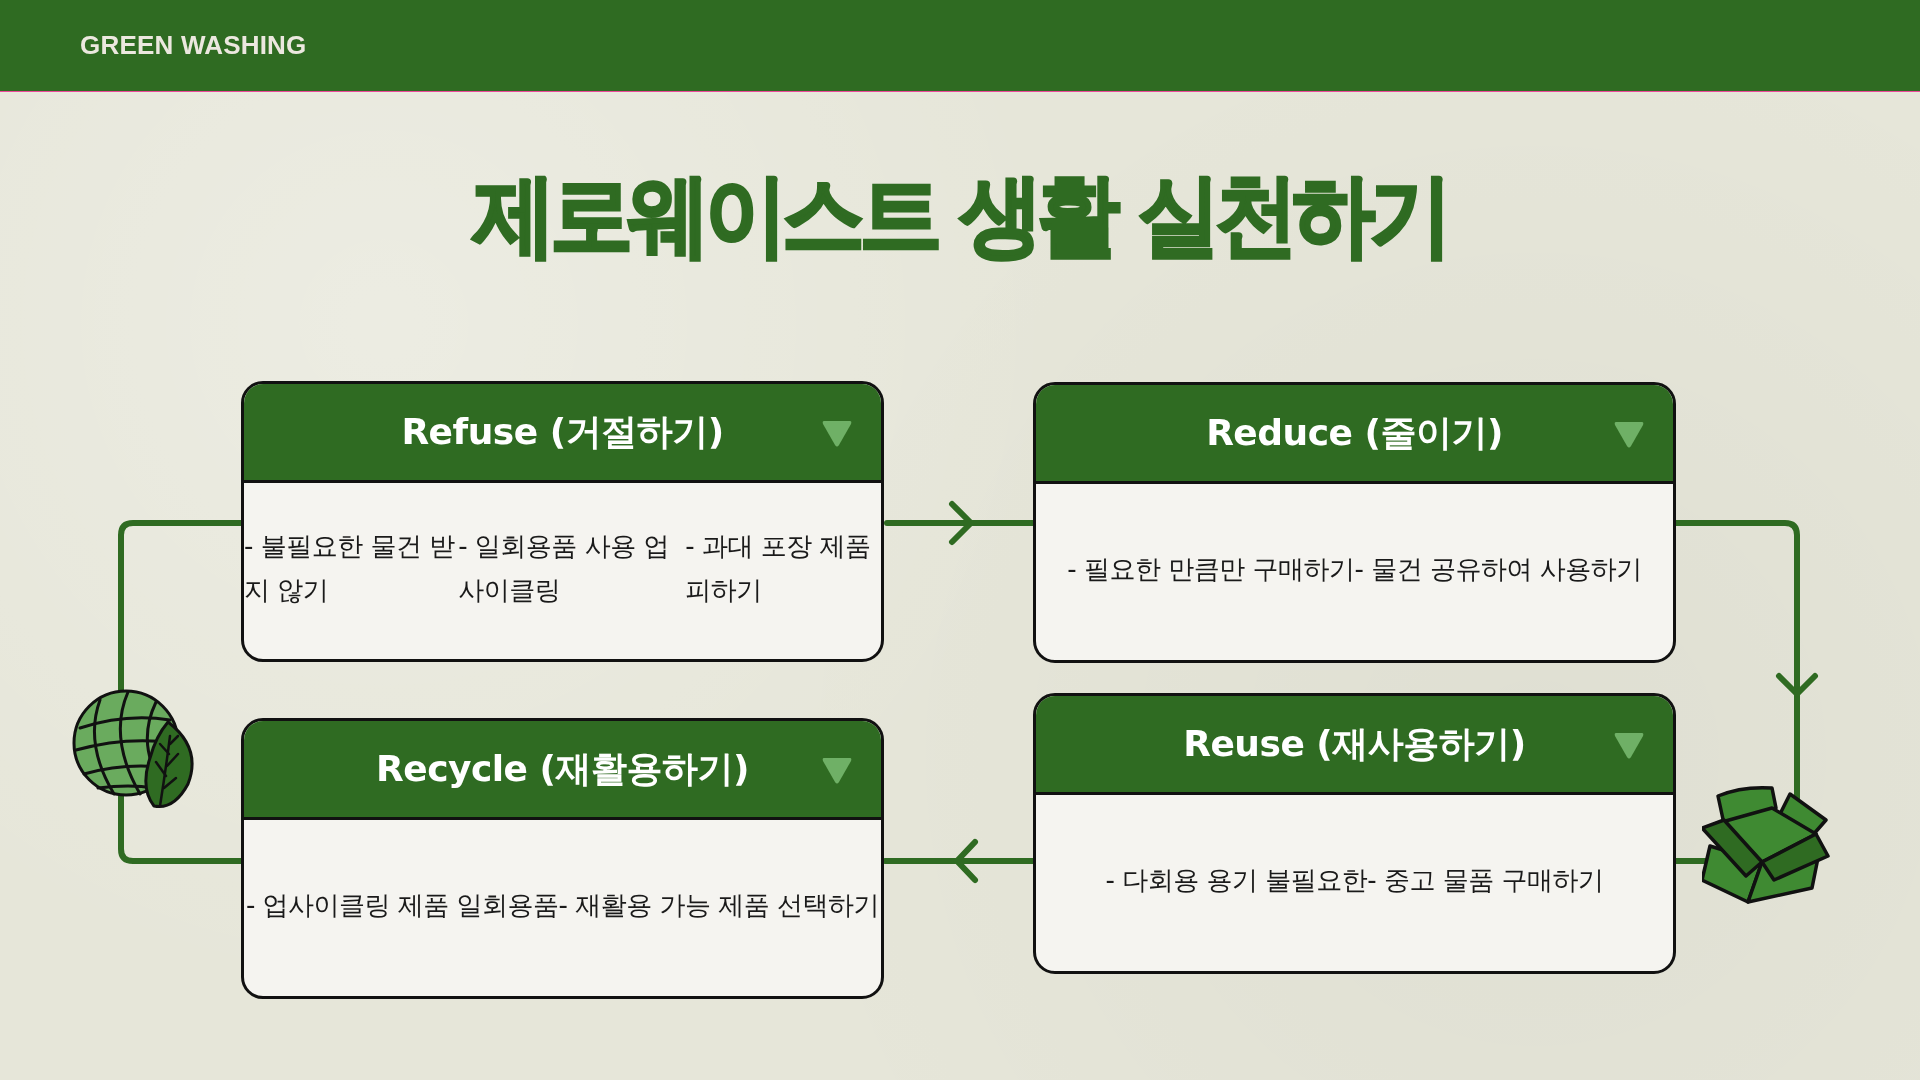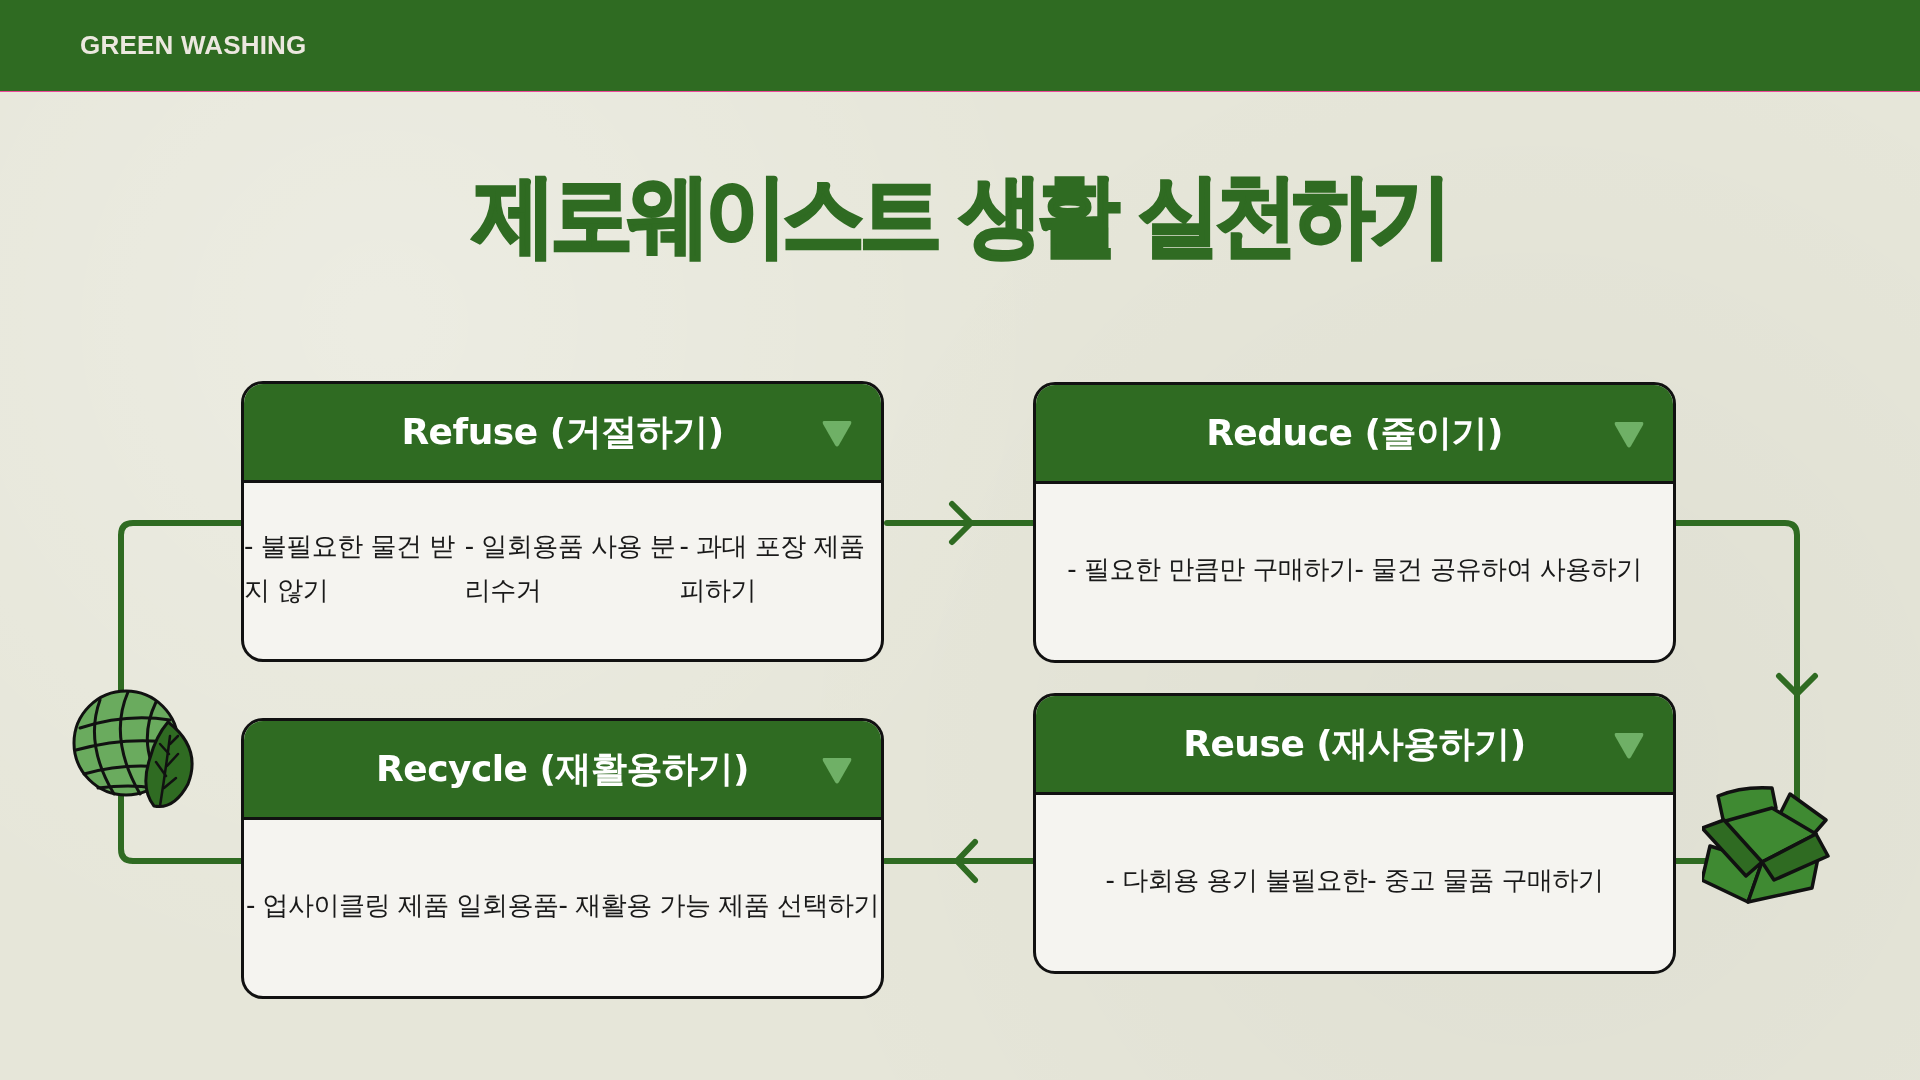--- a/index.html
+++ b/index.html
@@ -84,21 +84,21 @@
 
 <div class="card" style="left:241px; top:381px;">
   <div class="card-header">
     <span class="card-title">Refuse (거절하기)</span>
     <svg class="toggle" viewBox="0 0 32 30">
       <path d="M3,3 H29 Q31,3 30,6 L18,27 Q16,30 14,27 L2,6 Q1,3 3,3 Z" fill="#6fb066"></path>
     </svg>
   </div>
   <div class="card-body">
     <div class="card-item">- 불필요한 물건 받지 않기</div>
-    <div class="card-item">- 일회용품 사용 분리수거</div>
+    <div class="card-item">- 일회용품 사용 업사이클링</div>
     <div class="card-item">- 과대 포장 제품 피하기</div>
   </div>
 </div>
 
 <div class="card" style="left:1033px; top:382px;">
   <div class="card-header">
     <span class="card-title">Reduce (줄이기)</span>
     <svg class="toggle" viewBox="0 0 32 30">
       <path d="M3,3 H29 Q31,3 30,6 L18,27 Q16,30 14,27 L2,6 Q1,3 3,3 Z" fill="#6fb066"></path>
     </svg>

